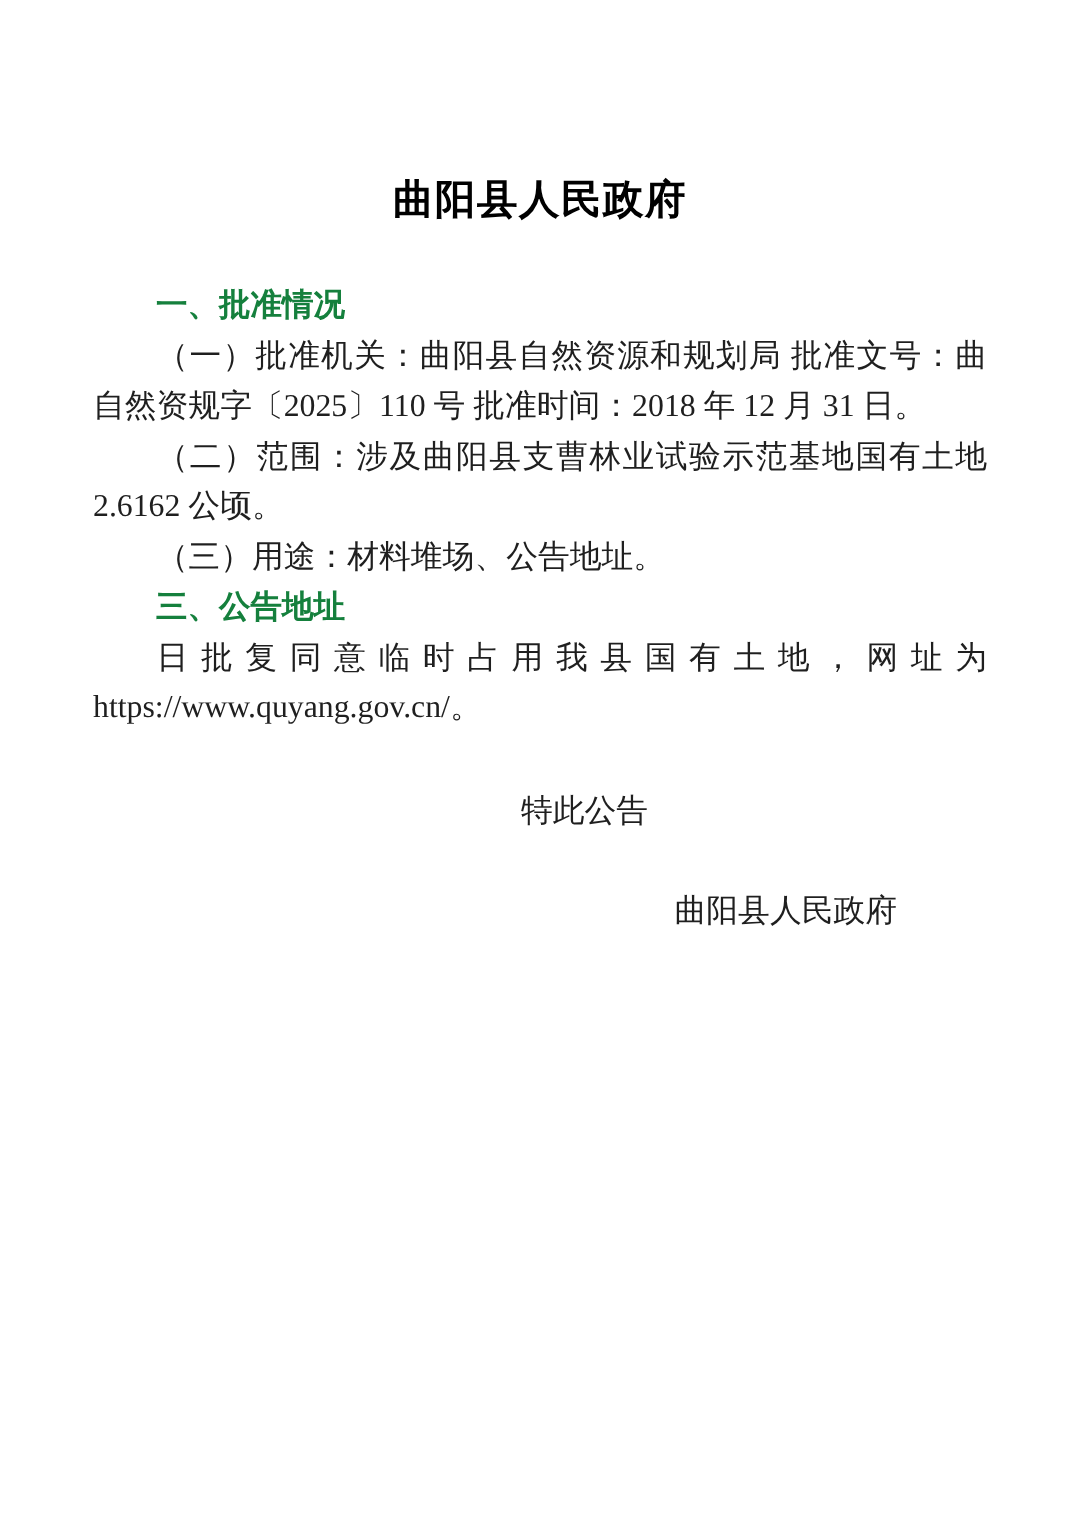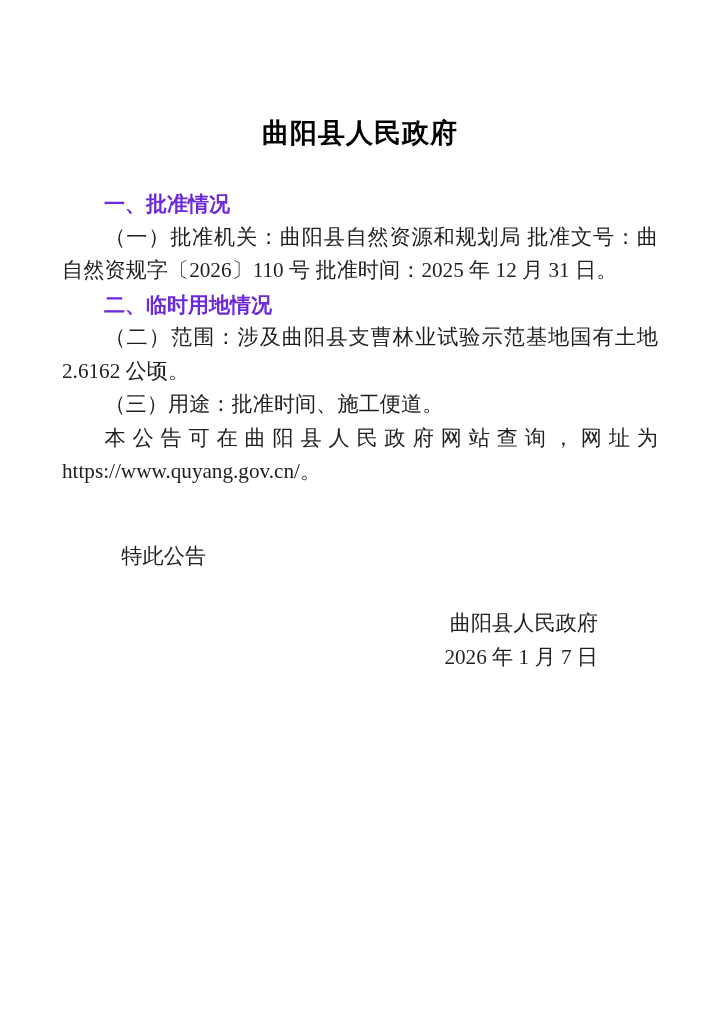--- a/index.html
+++ b/index.html
@@ -32,56 +32,55 @@
     line-height: 33.5px;
   }
   .para {
     text-indent: 2em;
     text-align: justify;
     font-weight: 400;
   }
   .heading {
     text-indent: 2em;
     font-weight: 700;
-    color: #6d28d9;
+    color: #15803d;
     font-family: "Liberation Sans", "DejaVu Sans", sans-serif;
     font-size: 21px;
   }
   .url { white-space: nowrap; font-family: Liberation Serif, serif; }
   .spacer { height: 33.5px; }
-  .closing { margin-top: 18px; text-indent: 2.8em; text-align: left; }
+  .closing { margin-top: 2px; text-indent: 2.8em; text-align: center; }
   .signature { text-align: right; padding-right: 60px; }
   .sig-line { line-height: 33.5px; }
 </style>
 </head>
 <body>
 
 <div class="page">
 
   <h1 class="title">
     <span class="title-line">曲阳县人民政府</span>
   </h1>
 
   <div class="content">
 
 
     <p class="heading">一、批准情况</p>
-    <p class="para">（一）批准机关：曲阳县自然资源和规划局 批准文号：曲自然资规字〔2026〕110 号 批准时间：2025 年 12 月 31 日。</p>
+    <p class="para">（一）批准机关：曲阳县自然资源和规划局 批准文号：曲自然资规字〔2025〕110 号 批准时间：2018 年 12 月 31 日。</p>
 
-    <p class="heading">二、临时用地情况</p>
     <p class="para">（二）范围：涉及曲阳县支曹林业试验示范基地国有土地 2.6162 公顷。</p>
-    <p class="para">（三）用途：批准时间、施工便道。</p>
+    <p class="para">（三）用途：材料堆场、公告地址。</p>
 
-    <p class="para"><span>本公告可在曲阳县人民政府网站查询，网址为</span><span class="url">https://www.quyang.gov.cn/</span><span>。</span></p>
+    <p class="heading">三、公告地址</p>
+    <p class="para"><span>日批复同意临时占用我县国有土地，网址为</span><span class="url">https://www.quyang.gov.cn/</span><span>。</span></p>
 
     <div class="spacer"></div>
 
     <p class="para closing">特此公告</p>
 
     <div class="spacer"></div>
 
     <div class="signature">
       <p class="sig-line">曲阳县人民政府</p>
-      <p class="sig-line">2026 年 1 月 7 日</p>
     </div>
 
   </div>
 </div>
 
 </body></html>

